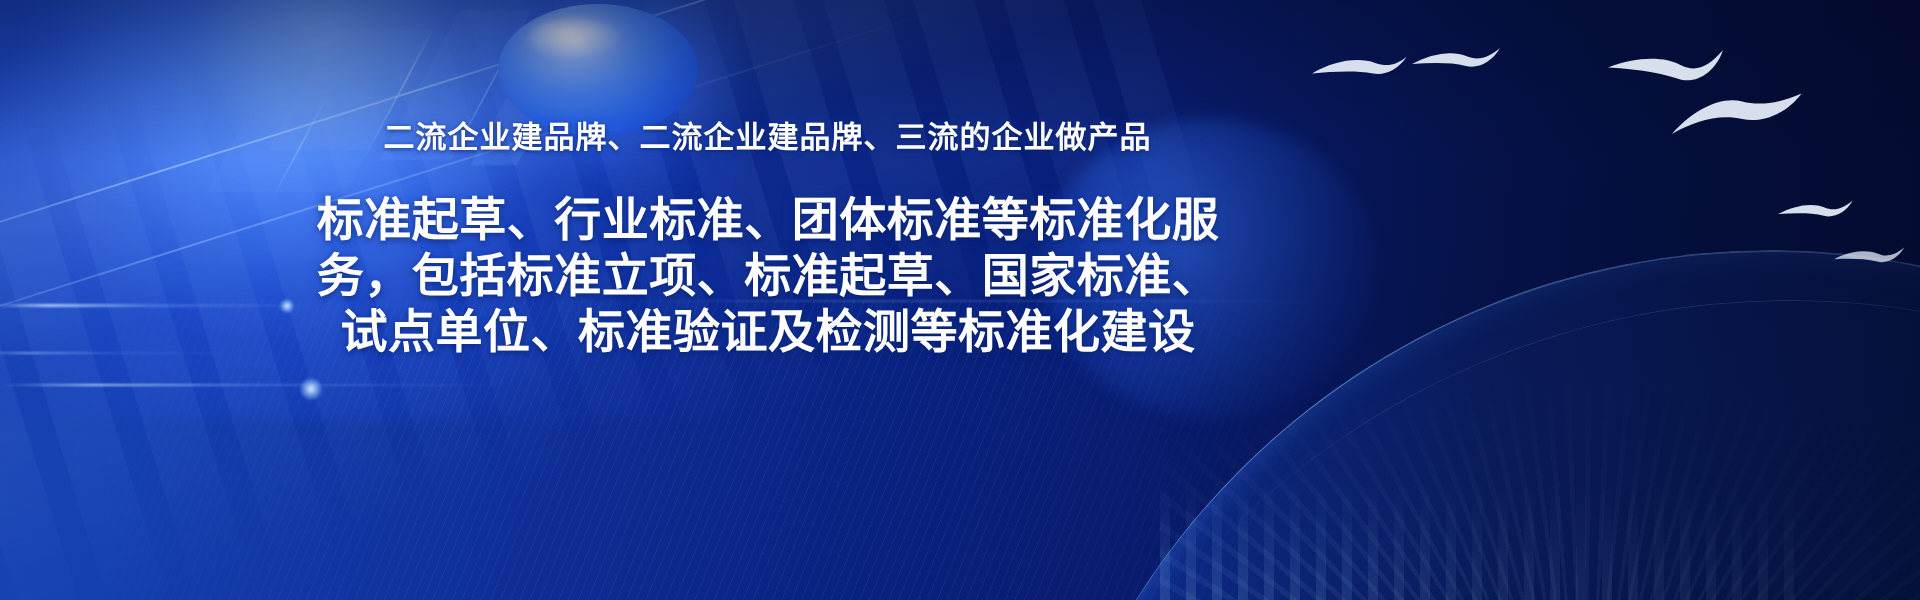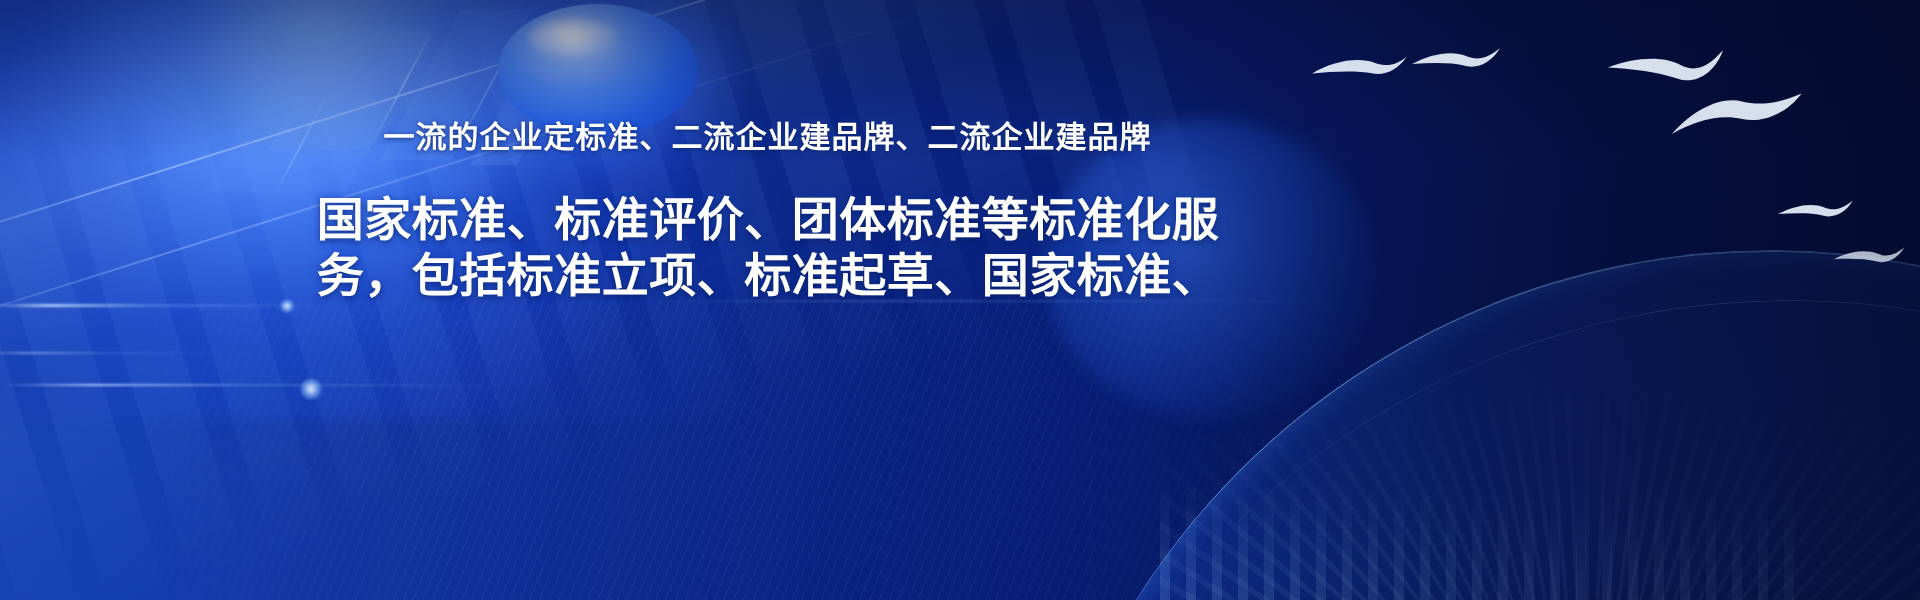--- a/index.html
+++ b/index.html
@@ -323,20 +323,21 @@
       <path d="M0 34 C 16 16, 36 6, 52 10 C 64 13, 78 12, 96 4 C 84 20, 66 26, 52 23 C 34 19, 16 25, 0 34 Z"></path>
     </g>
     <g transform="translate(1778,192) scale(0.85)">
       <path d="M0 26 C 18 16, 40 12, 54 18 C 66 23, 76 20, 88 10 C 80 24, 66 31, 54 28 C 38 24, 18 25, 0 26 Z"></path>
     </g>
     <g transform="translate(1834,240) scale(0.8)" opacity="0.8">
       <path d="M0 24 C 18 14, 40 11, 54 17 C 66 22, 76 19, 88 9 C 80 23, 66 30, 54 27 C 38 23, 18 23, 0 24 Z"></path>
     </g>
   </svg>
 
-  <div class="headline">一流的企业定标准、二流企业建品牌、二流企业建品牌</div>
+  <div class="headline">二流企业建品牌、二流企业建品牌、三流的企业做产品</div>
 
   <div class="body-copy">
-    <span class="ln">国家标准、标准评价、团体标准等标准化服</span>
+    <span class="ln">标准起草、行业标准、团体标准等标准化服</span>
     <span class="ln">务，包括标准立项、标准起草、国家标准、</span>
+    <span class="ln">试点单位、标准验证及检测等标准化建设</span>
   </div>
 
 </div>
 
 </body></html>

